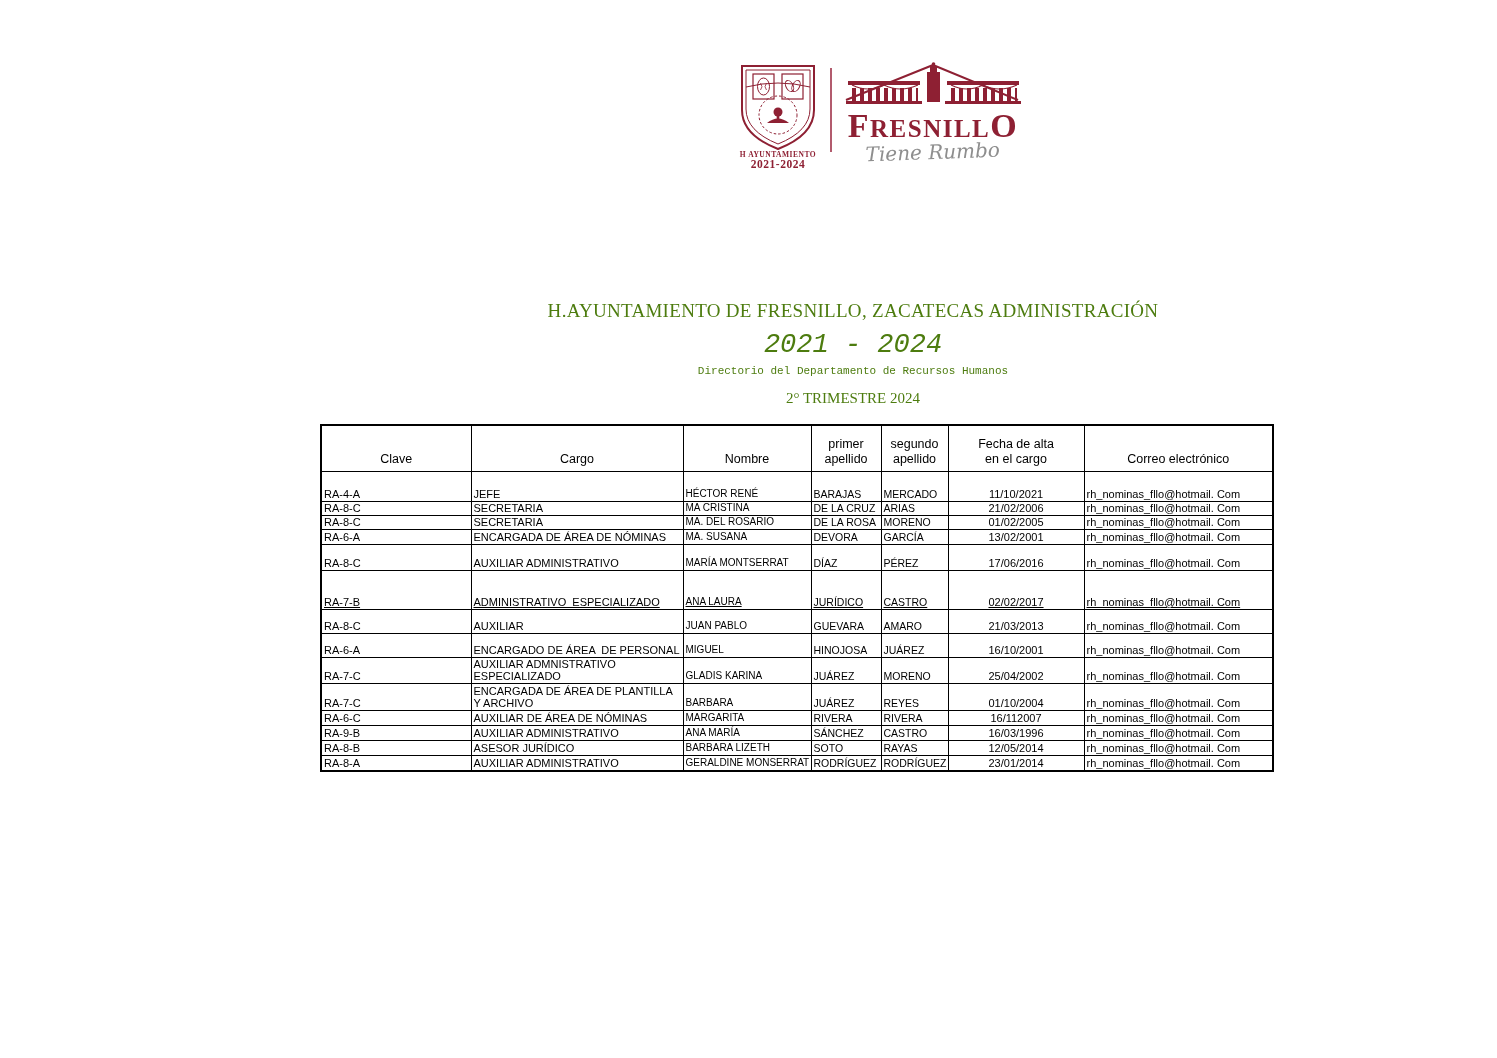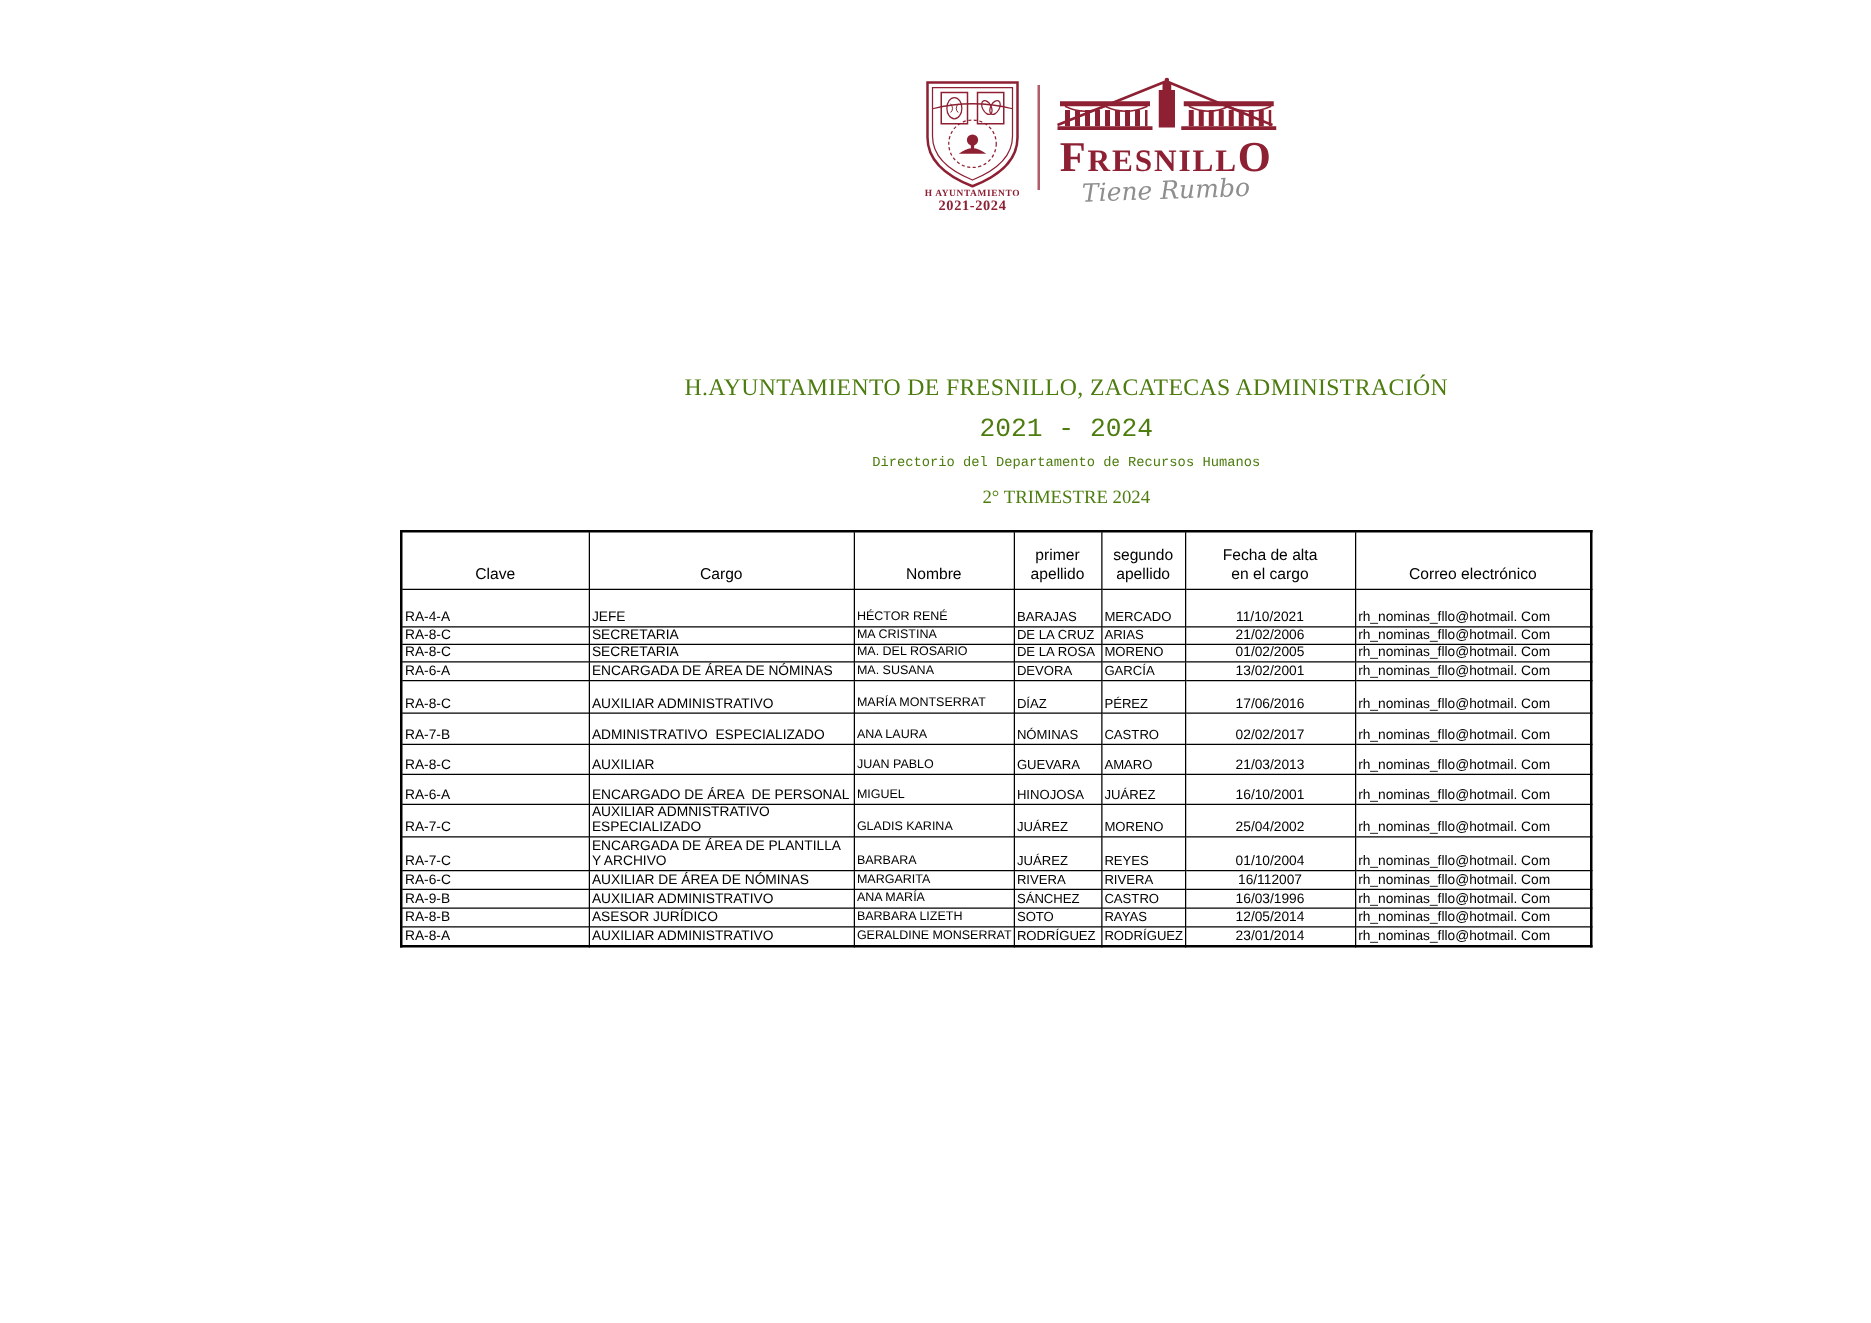--- a/index.html
+++ b/index.html
@@ -5,21 +5,21 @@
   html,body{margin:0;padding:0;background:#fff;}
   .page{position:relative;width:1497px;height:1058px;background:#fff;overflow:hidden;
         font-family:"Liberation Sans",sans-serif;color:#000;}
 
   
   .logo-wrap{position:absolute;left:728px;top:56px;width:300px;height:114px;}
 
   
   .titles{position:absolute;left:353px;top:300px;width:1000px;text-align:center;color:#4d7c0f;}
   .t1{font-family:"Liberation Serif",serif;font-size:19px;line-height:22px;letter-spacing:.3px;}
-  .t2{font-family:"Liberation Mono",monospace;font-size:21px;line-height:26px;margin-top:10px;}
+  .t2{font-family:"Liberation Mono",monospace;font-size:27px;line-height:26px;margin-top:10px;font-style:italic;}
   .t3{font-family:"Liberation Mono",monospace;font-size:11px;line-height:22px;margin-top:2px;}
   .t4{font-family:"Liberation Serif",serif;font-size:15px;line-height:18px;margin-top:7px;}
 
   
   table.dir{position:absolute;left:320px;top:424px;width:952px;border-collapse:collapse;
             table-layout:fixed;border:2px solid #000;}
   .dir th,.dir td{border:1px solid #000;vertical-align:bottom;padding:0 2px 1px 2px;}
   .dir thead th{height:41px;font-weight:400;font-size:12.5px;text-align:center;
                 white-space:pre-line;line-height:15px;padding-bottom:4px;margin-top:36px;}
   .dir td{font-size:11px;line-height:12px;overflow:hidden;}
@@ -153,25 +153,25 @@
     <tr style="height: 26px;">
       <td class="c-clave">RA-8-C</td>
       <td class="c-cargo">AUXILIAR ADMINISTRATIVO</td>
       <td class="c-nombre">MARÍA MONTSERRAT</td>
       <td class="c-ap">DÍAZ</td>
       <td class="c-ap">PÉREZ</td>
       <td class="c-fecha">17/06/2016</td>
       <td class="c-correo">rh_nominas_fllo@hotmail. Com</td>
     </tr>
 
-    <tr style="height: 25px;">
+    <tr style="height: 39px; text-decoration: underline;">
       <td class="c-clave">RA-7-B</td>
       <td class="c-cargo">ADMINISTRATIVO  ESPECIALIZADO</td>
       <td class="c-nombre">ANA LAURA</td>
-      <td class="c-ap">NÓMINAS</td>
+      <td class="c-ap">JURÍDICO</td>
       <td class="c-ap">CASTRO</td>
       <td class="c-fecha">02/02/2017</td>
       <td class="c-correo">rh_nominas_fllo@hotmail. Com</td>
     </tr>
 
     <tr style="height: 24px;">
       <td class="c-clave">RA-8-C</td>
       <td class="c-cargo">AUXILIAR</td>
       <td class="c-nombre">JUAN PABLO</td>
       <td class="c-ap">GUEVARA</td>

